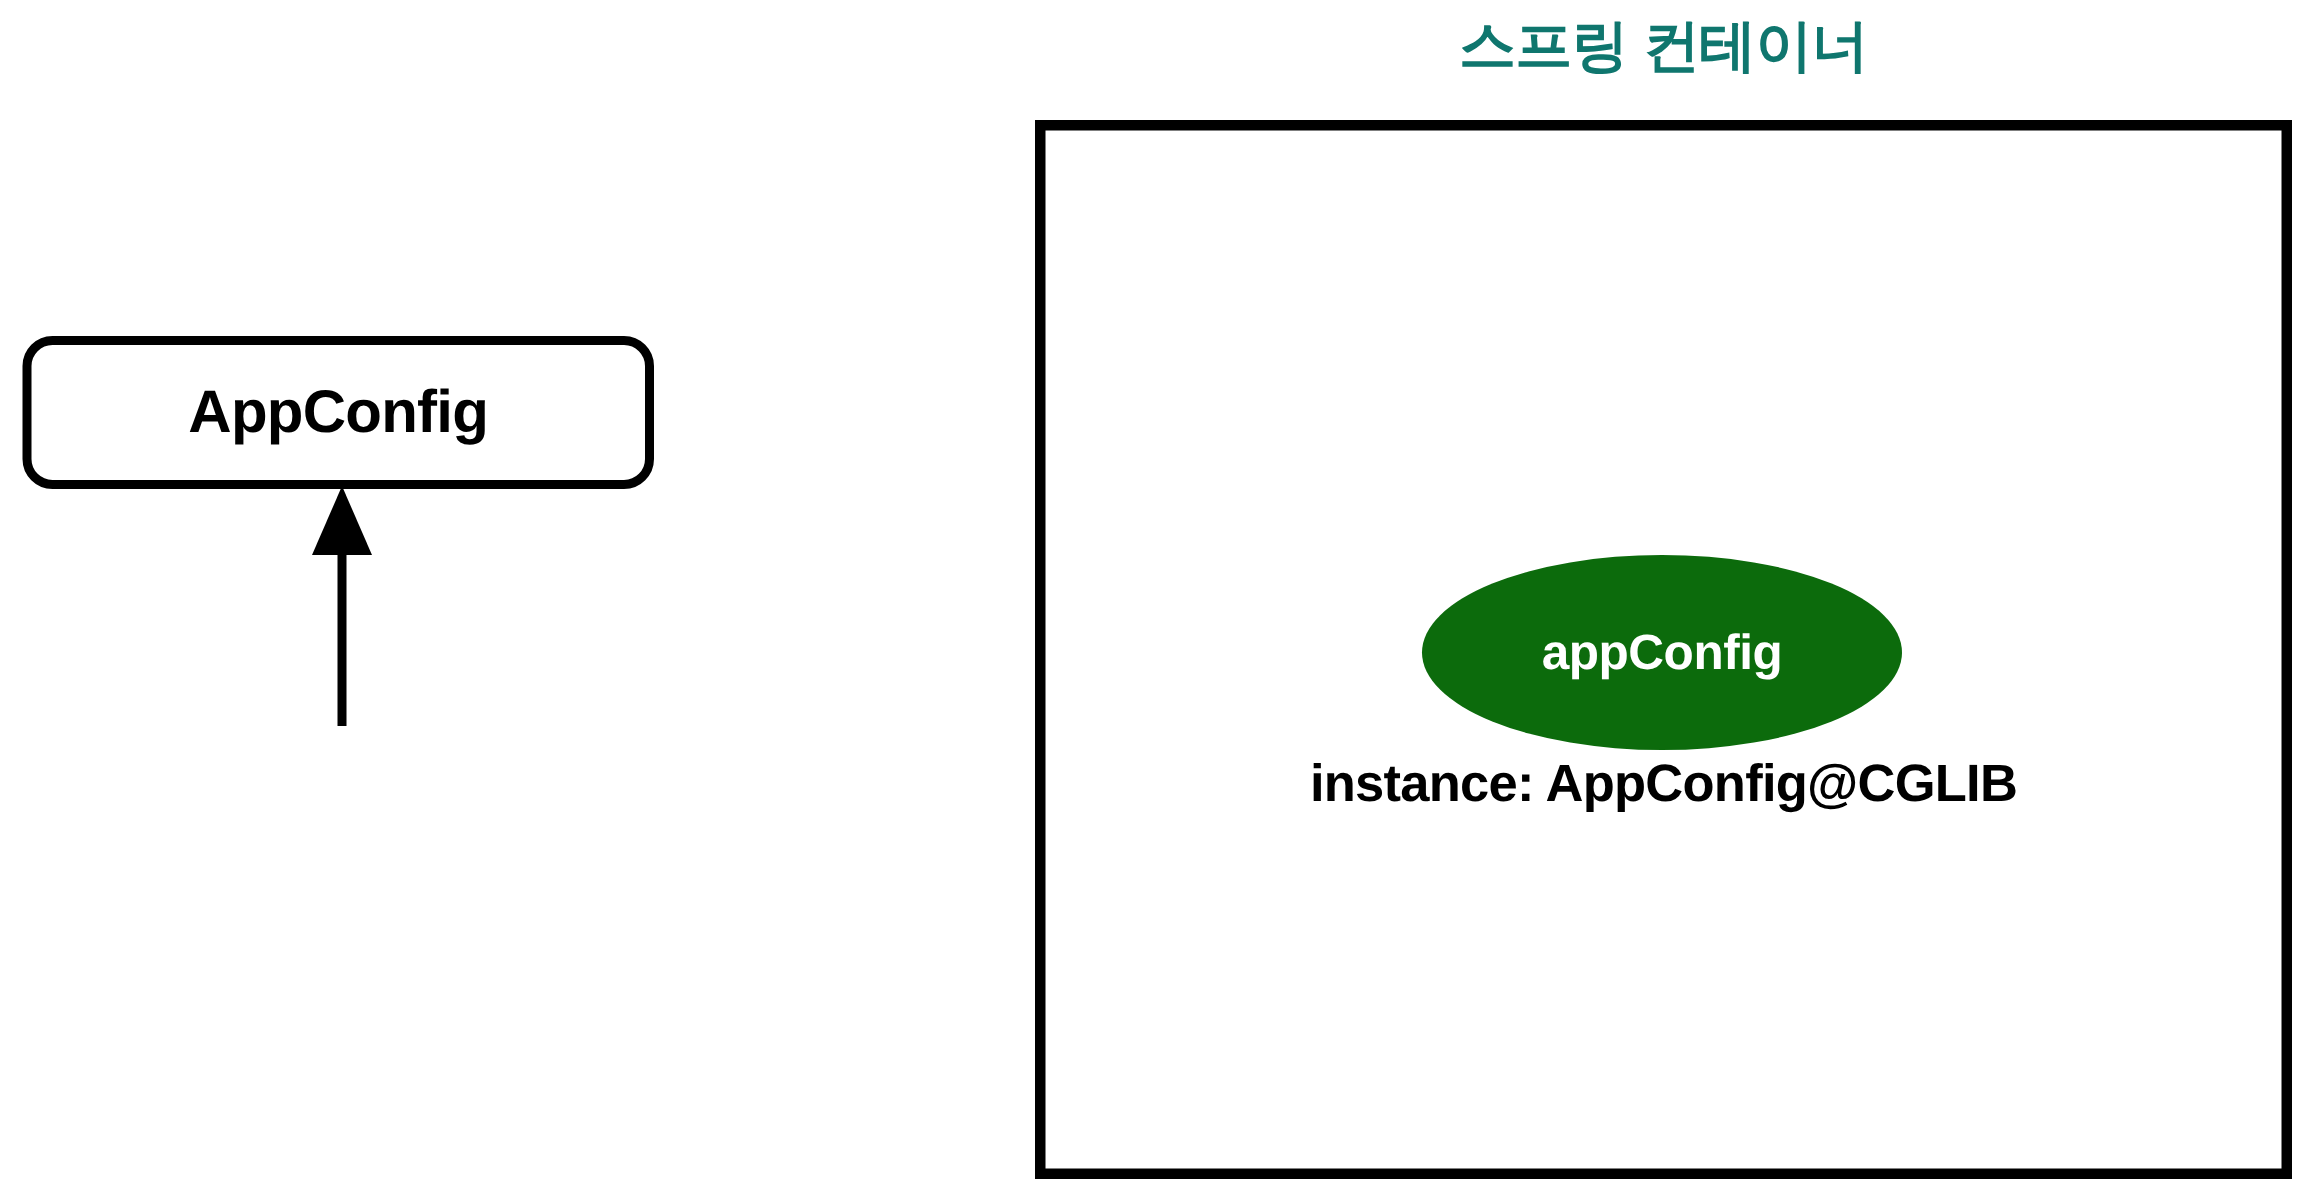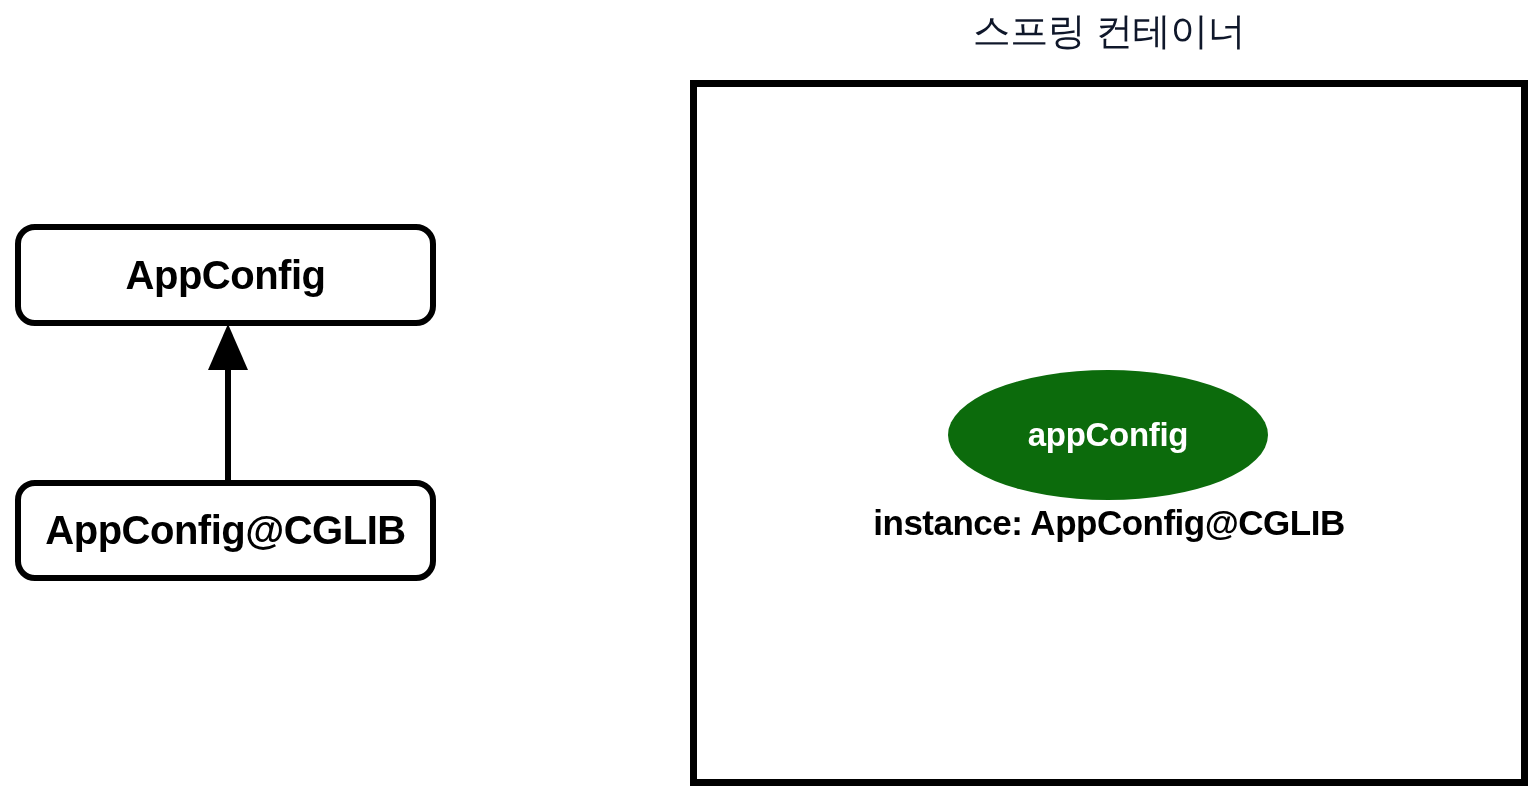--- a/index.html
+++ b/index.html
@@ -59,22 +59,22 @@
   }
 
   
   #container-title {
     position: absolute;
     left: 690px;
     top: 8px;
     width: 838px;
     text-align: center;
     font-size: 38px;
-    font-weight: normal;
-    color: #0f172a;
+    font-weight: bold;
+    color: #0f766e;
     line-height: 46px;
     letter-spacing: -0.5px;
   }
   #container-box {
     position: absolute;
     box-sizing: border-box;
     left: 690px;
     top: 80px;
     width: 838px;
     height: 706px;
@@ -121,23 +121,20 @@
 
   <div class="class-box" id="box-appconfig">
     <span>AppConfig</span>
   </div>
 
   <svg id="inherit-arrow" viewBox="0 0 64 162">
     <line x1="32" y1="162" x2="32" y2="26" stroke="#000000" stroke-width="6"></line>
     <polygon points="32,2 52,48 12,48" fill="#000000"></polygon>
   </svg>
 
-  <div class="class-box" id="box-appconfig-cglib">
-    <span>AppConfig@CGLIB</span>
-  </div>
 
   <div id="container-title">스프링 컨테이너</div>
 
   <div id="container-box"></div>
 
   <div id="bean-ellipse" style="background: rgb(12, 107, 12);">
     <span id="bean-name" style="color: rgb(255, 255, 255);">appConfig</span>
   </div>
 
   <div id="bean-instance">instance: AppConfig@CGLIB</div>

